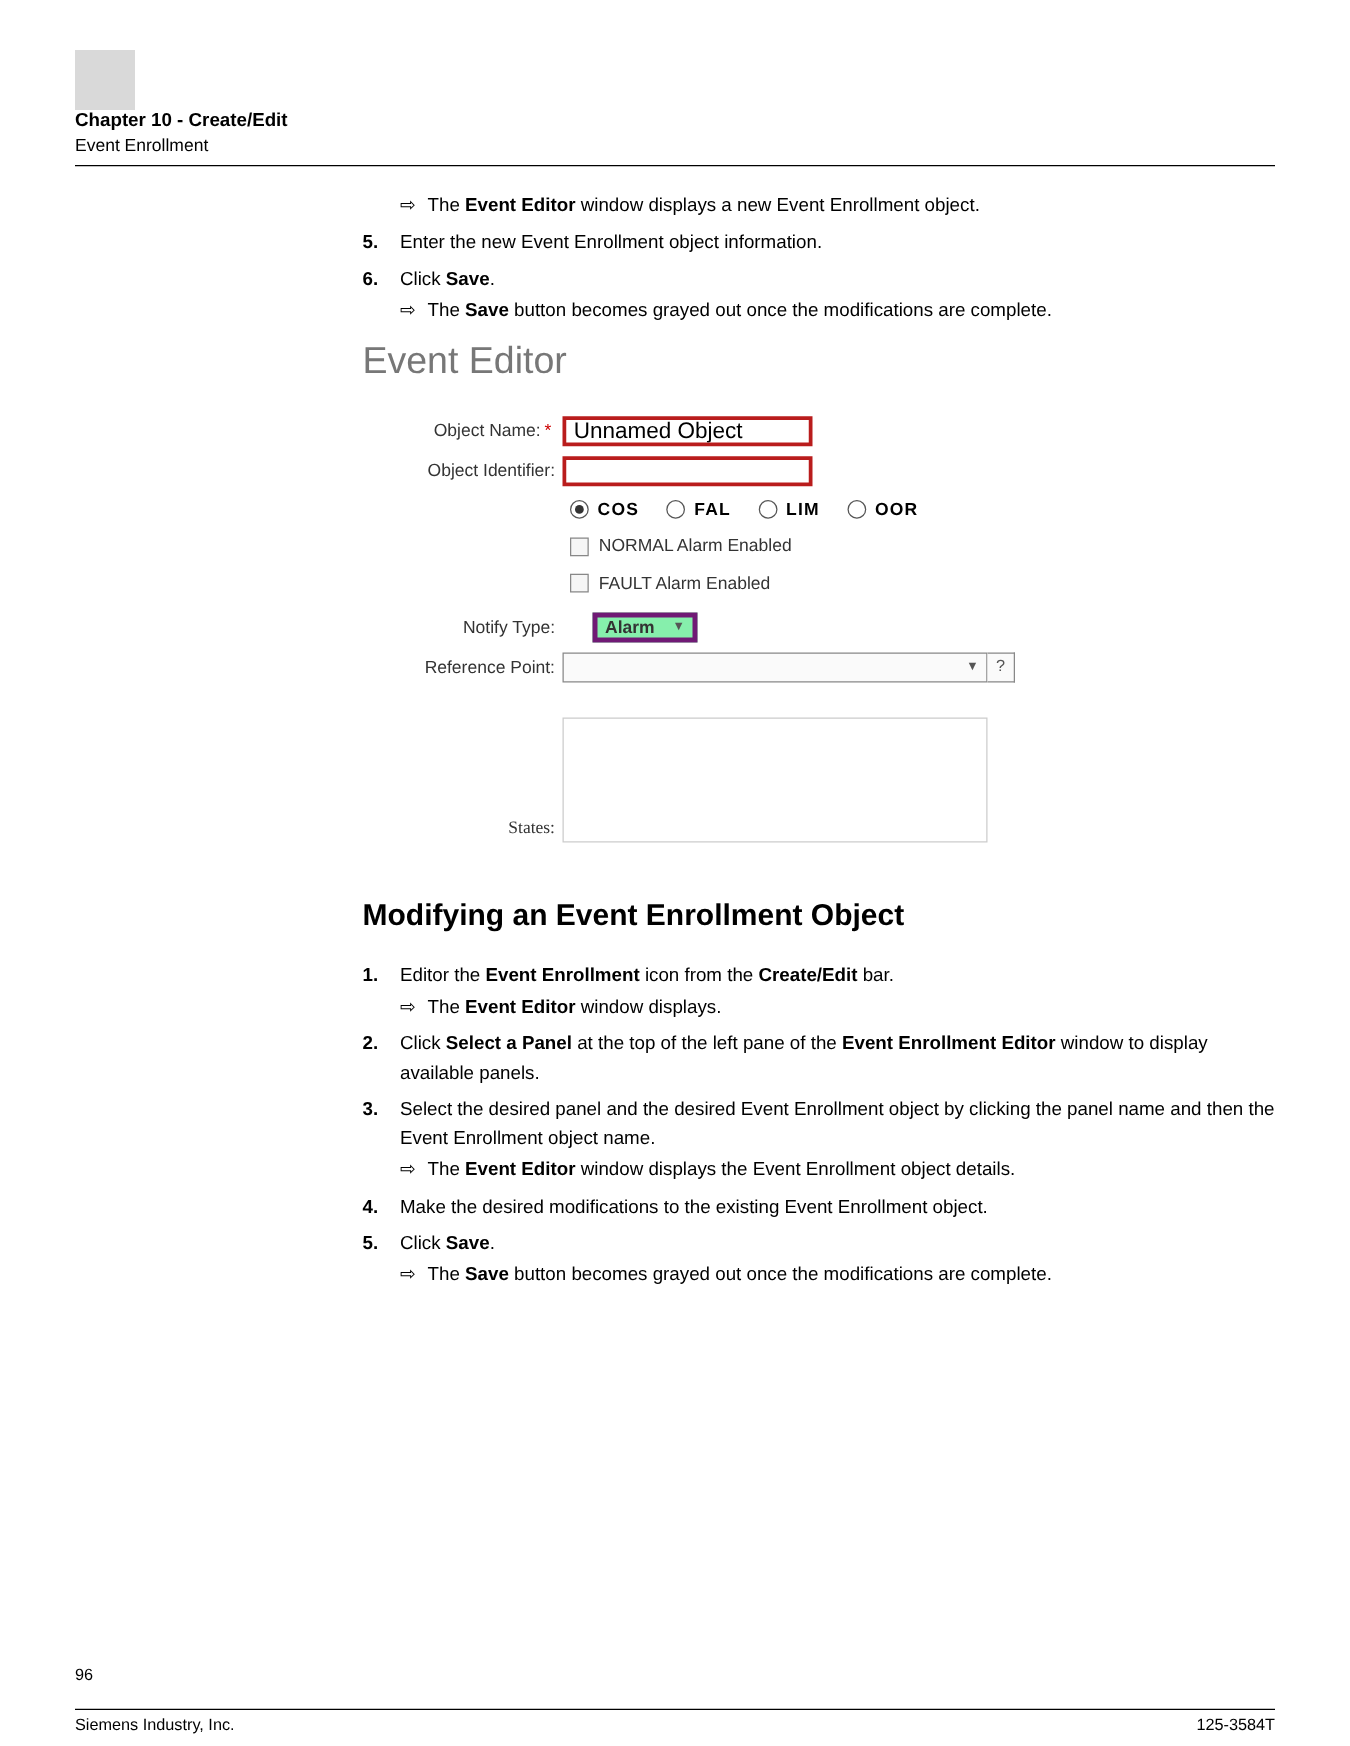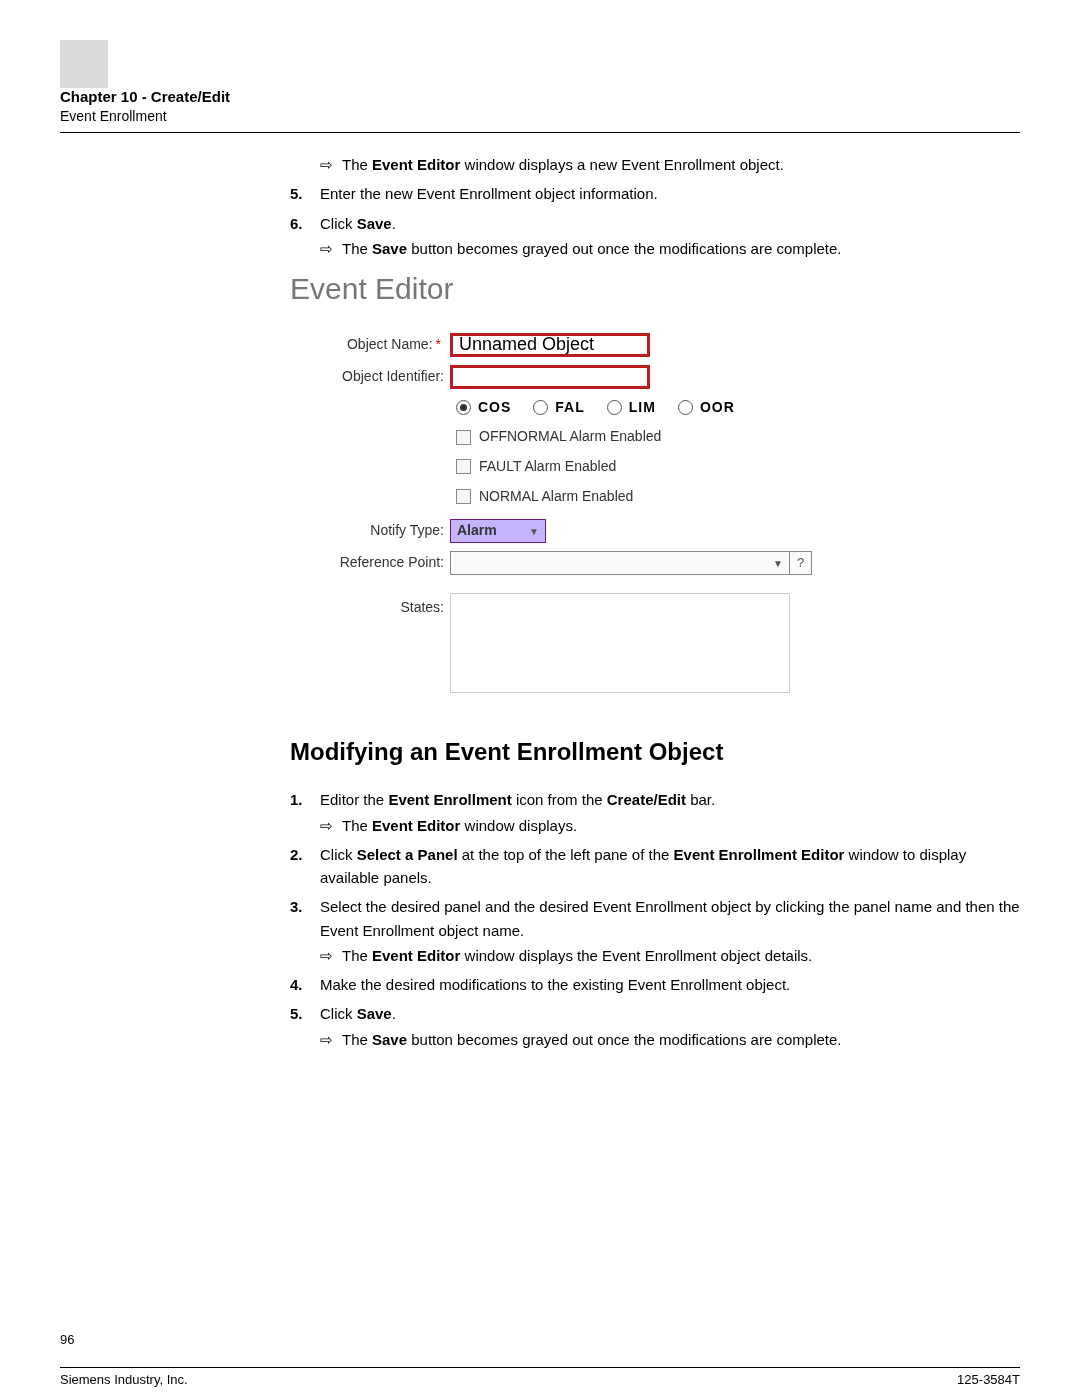--- a/index.html
+++ b/index.html
@@ -74,22 +74,22 @@
   }
   .radio.selected::after{
     content:""; width:7px; height:7px; background:#333; border-radius:50%;
   }
   .radio-label { font-size:14px; margin-right:18px; letter-spacing:1px; color:#000000;font-weight:bold;}
   .check-row { display:flex; align-items:center; margin-left:166px; margin-top:8px;}
   .checkbox { width:15px; height:15px; border:1px solid #888; background:#f6f6f6; margin-right:8px;}
   .check-label { font-size:14px; color:#333;}
   .select-box {
     display:flex; align-items:center; justify-content:space-between;
-    border:1px solid #701a75; height:24px; padding:0 6px; font-size:14px; width:96px;
-    background:#c4b5fd;
+    border:4px solid #701a75; height:24px; padding:0 6px; font-size:14px; width:84px;
+    background:#86efac;
   }
   .chev { font-size:10px; color:#555;}
   .ref-row { display:flex; align-items:center;}
   .ref-select {
     display:flex; align-items:center; justify-content:flex-end;
     border:1px solid #888; height:24px; padding:0 6px; font-size:12px; width:340px;
     background:#fafafa;
   }
   .ref-help {
     border:1px solid #888; border-left:none; height:24px; width:22px;
@@ -157,50 +157,46 @@
         <span class="radio"></span>
           <span class="radio-label">FAL</span>
         <span class="radio"></span>
           <span class="radio-label">LIM</span>
         <span class="radio"></span>
           <span class="radio-label">OOR</span>
       </div>
 
       <div class="check-row">
           <span class="checkbox"></span>
-          <span class="check-label">OFFNORMAL Alarm Enabled</span>
+          <span class="check-label">NORMAL Alarm Enabled</span>
         </div>
       <div class="check-row">
           <span class="checkbox"></span>
           <span class="check-label">FAULT Alarm Enabled</span>
         </div>
-      <div class="check-row">
-          <span class="checkbox"></span>
-          <span class="check-label">NORMAL Alarm Enabled</span>
-        </div>
-
-      <div class="form-row" style="margin-top:12px;">
+
+      <div class="form-row" style="margin-top:12px;gap:24px;">
         <div class="form-label">Notify Type:</div>
         <div class="select-box">
           <span style="font-weight:700;">Alarm</span>
           <span class="chev">▼</span>
         </div>
       </div>
 
       <div class="form-row">
         <div class="form-label">Reference Point:</div>
         <div class="ref-row">
           <div class="ref-select">
             <span class="chev">▼</span>
           </div>
           <div class="ref-help">?</div>
         </div>
       </div>
 
-      <div class="form-row" style="align-items:flex-start; margin-top:18px;">
+      <div class="form-row" style="align-items:flex-end; margin-top:28px;font-family:Liberation Serif, serif;">
         <div class="form-label" style="padding-top:4px;">States:</div>
         <div class="states-box"></div>
       </div>
     </div>
 
     <div class="section-title">Modifying an Event Enrollment Object</div>
 
     <div class="num-line">
       <span class="num">1.</span>
       <span class="txt"><span>Editor the </span><span class="bold-inline">Event Enrollment</span><span> icon from the </span><span class="bold-inline">Create/Edit</span><span> bar.</span></span>

